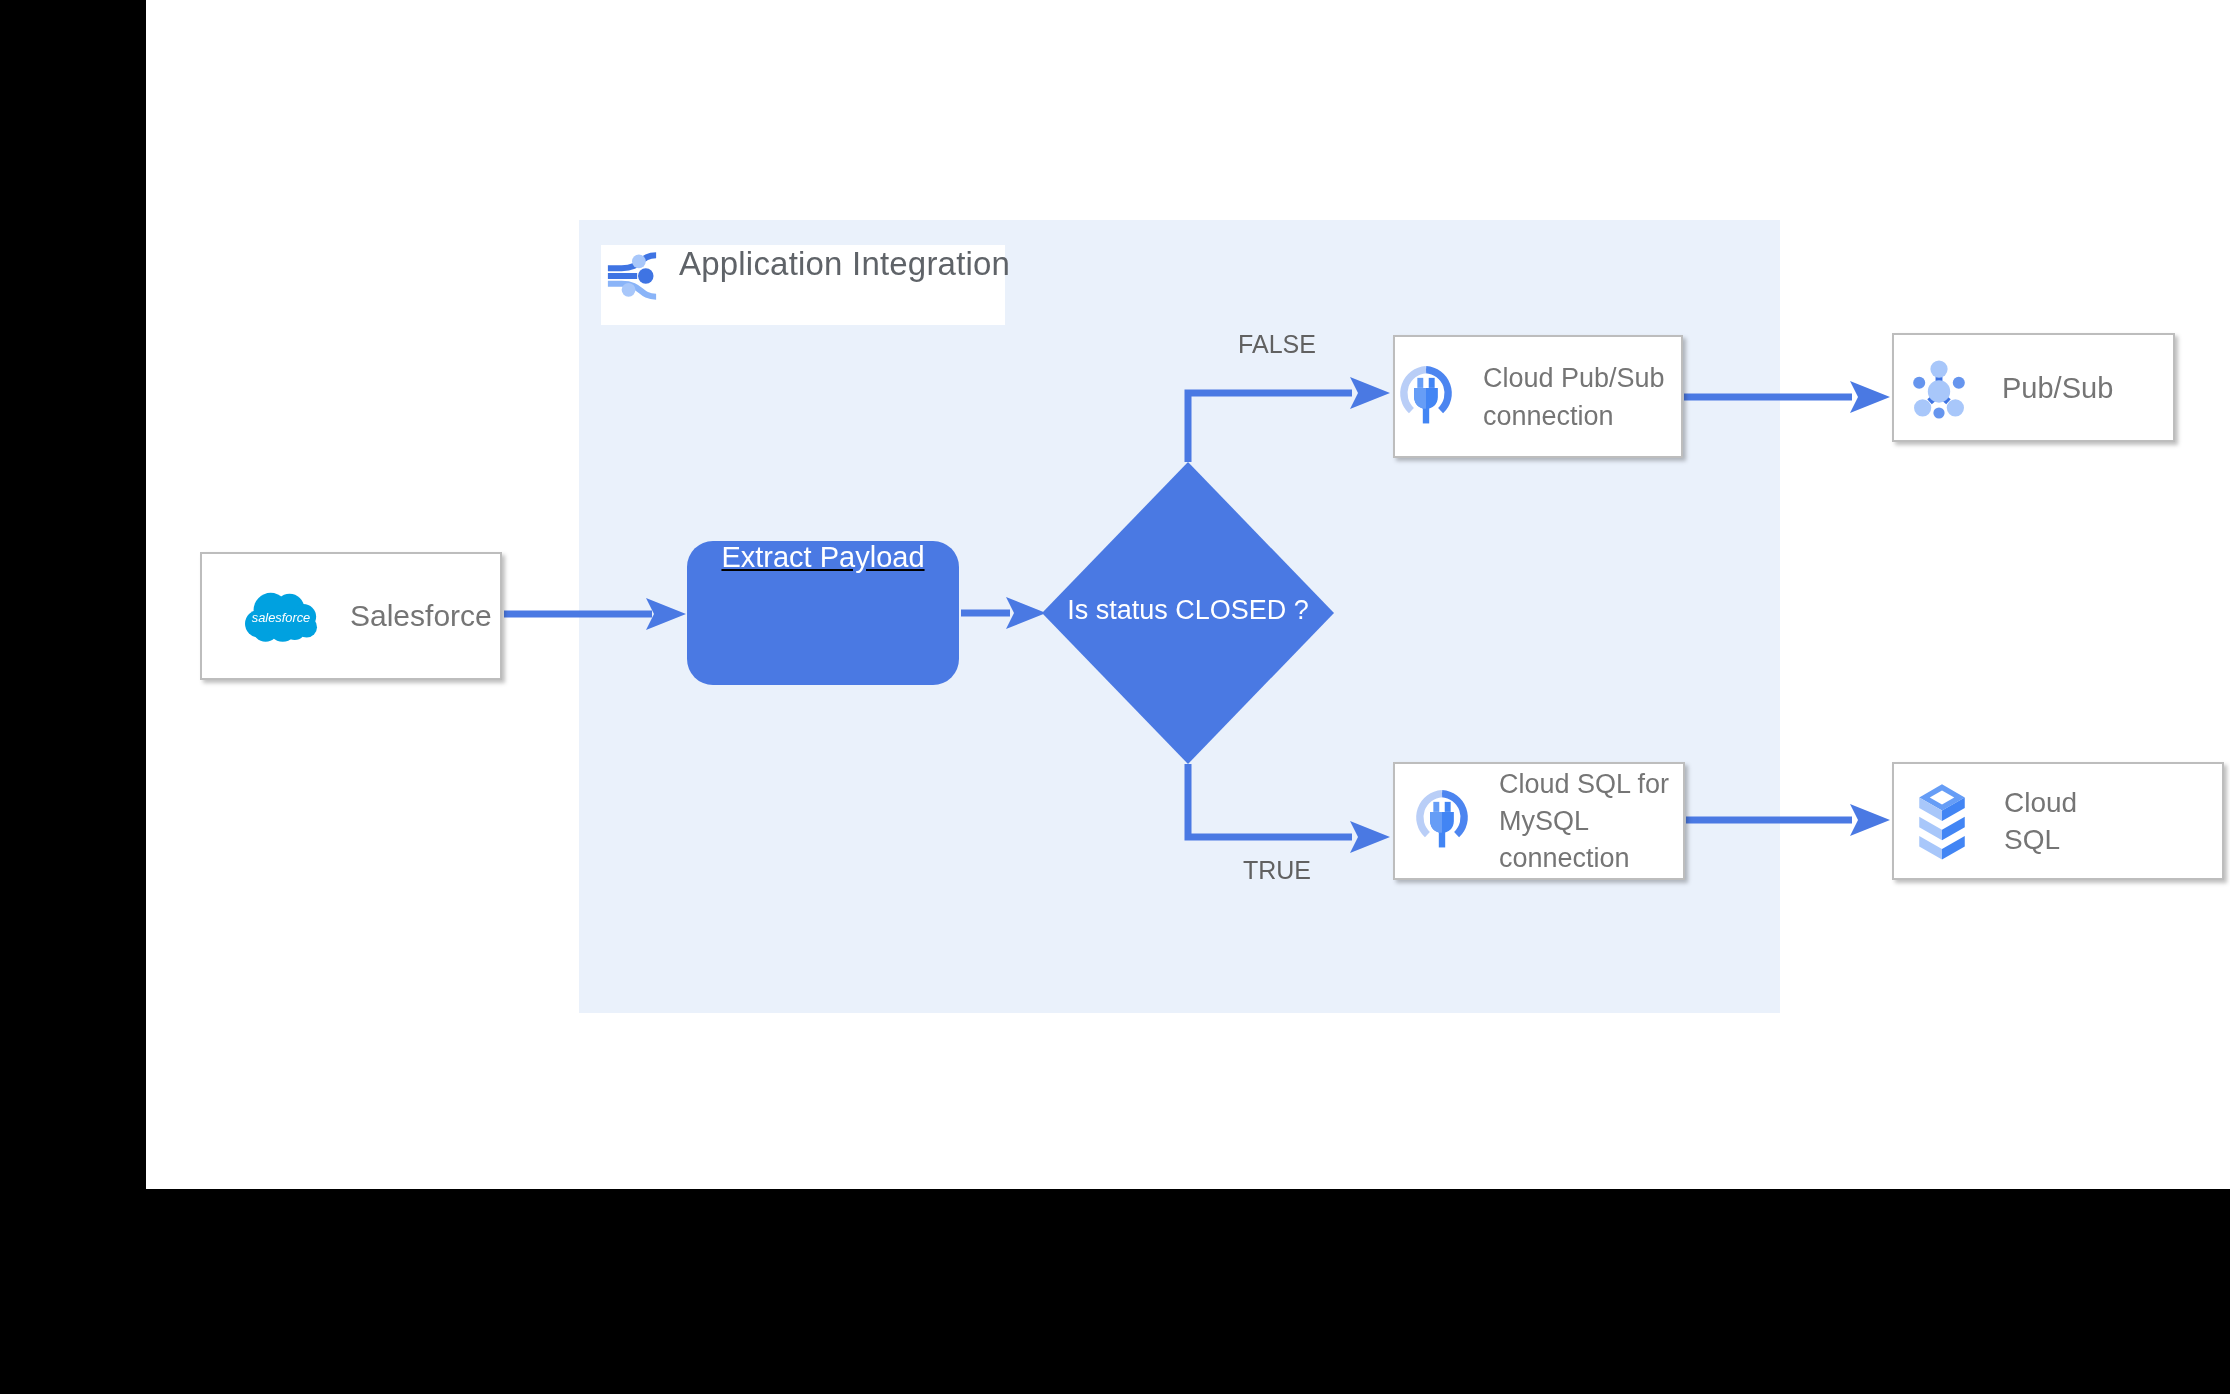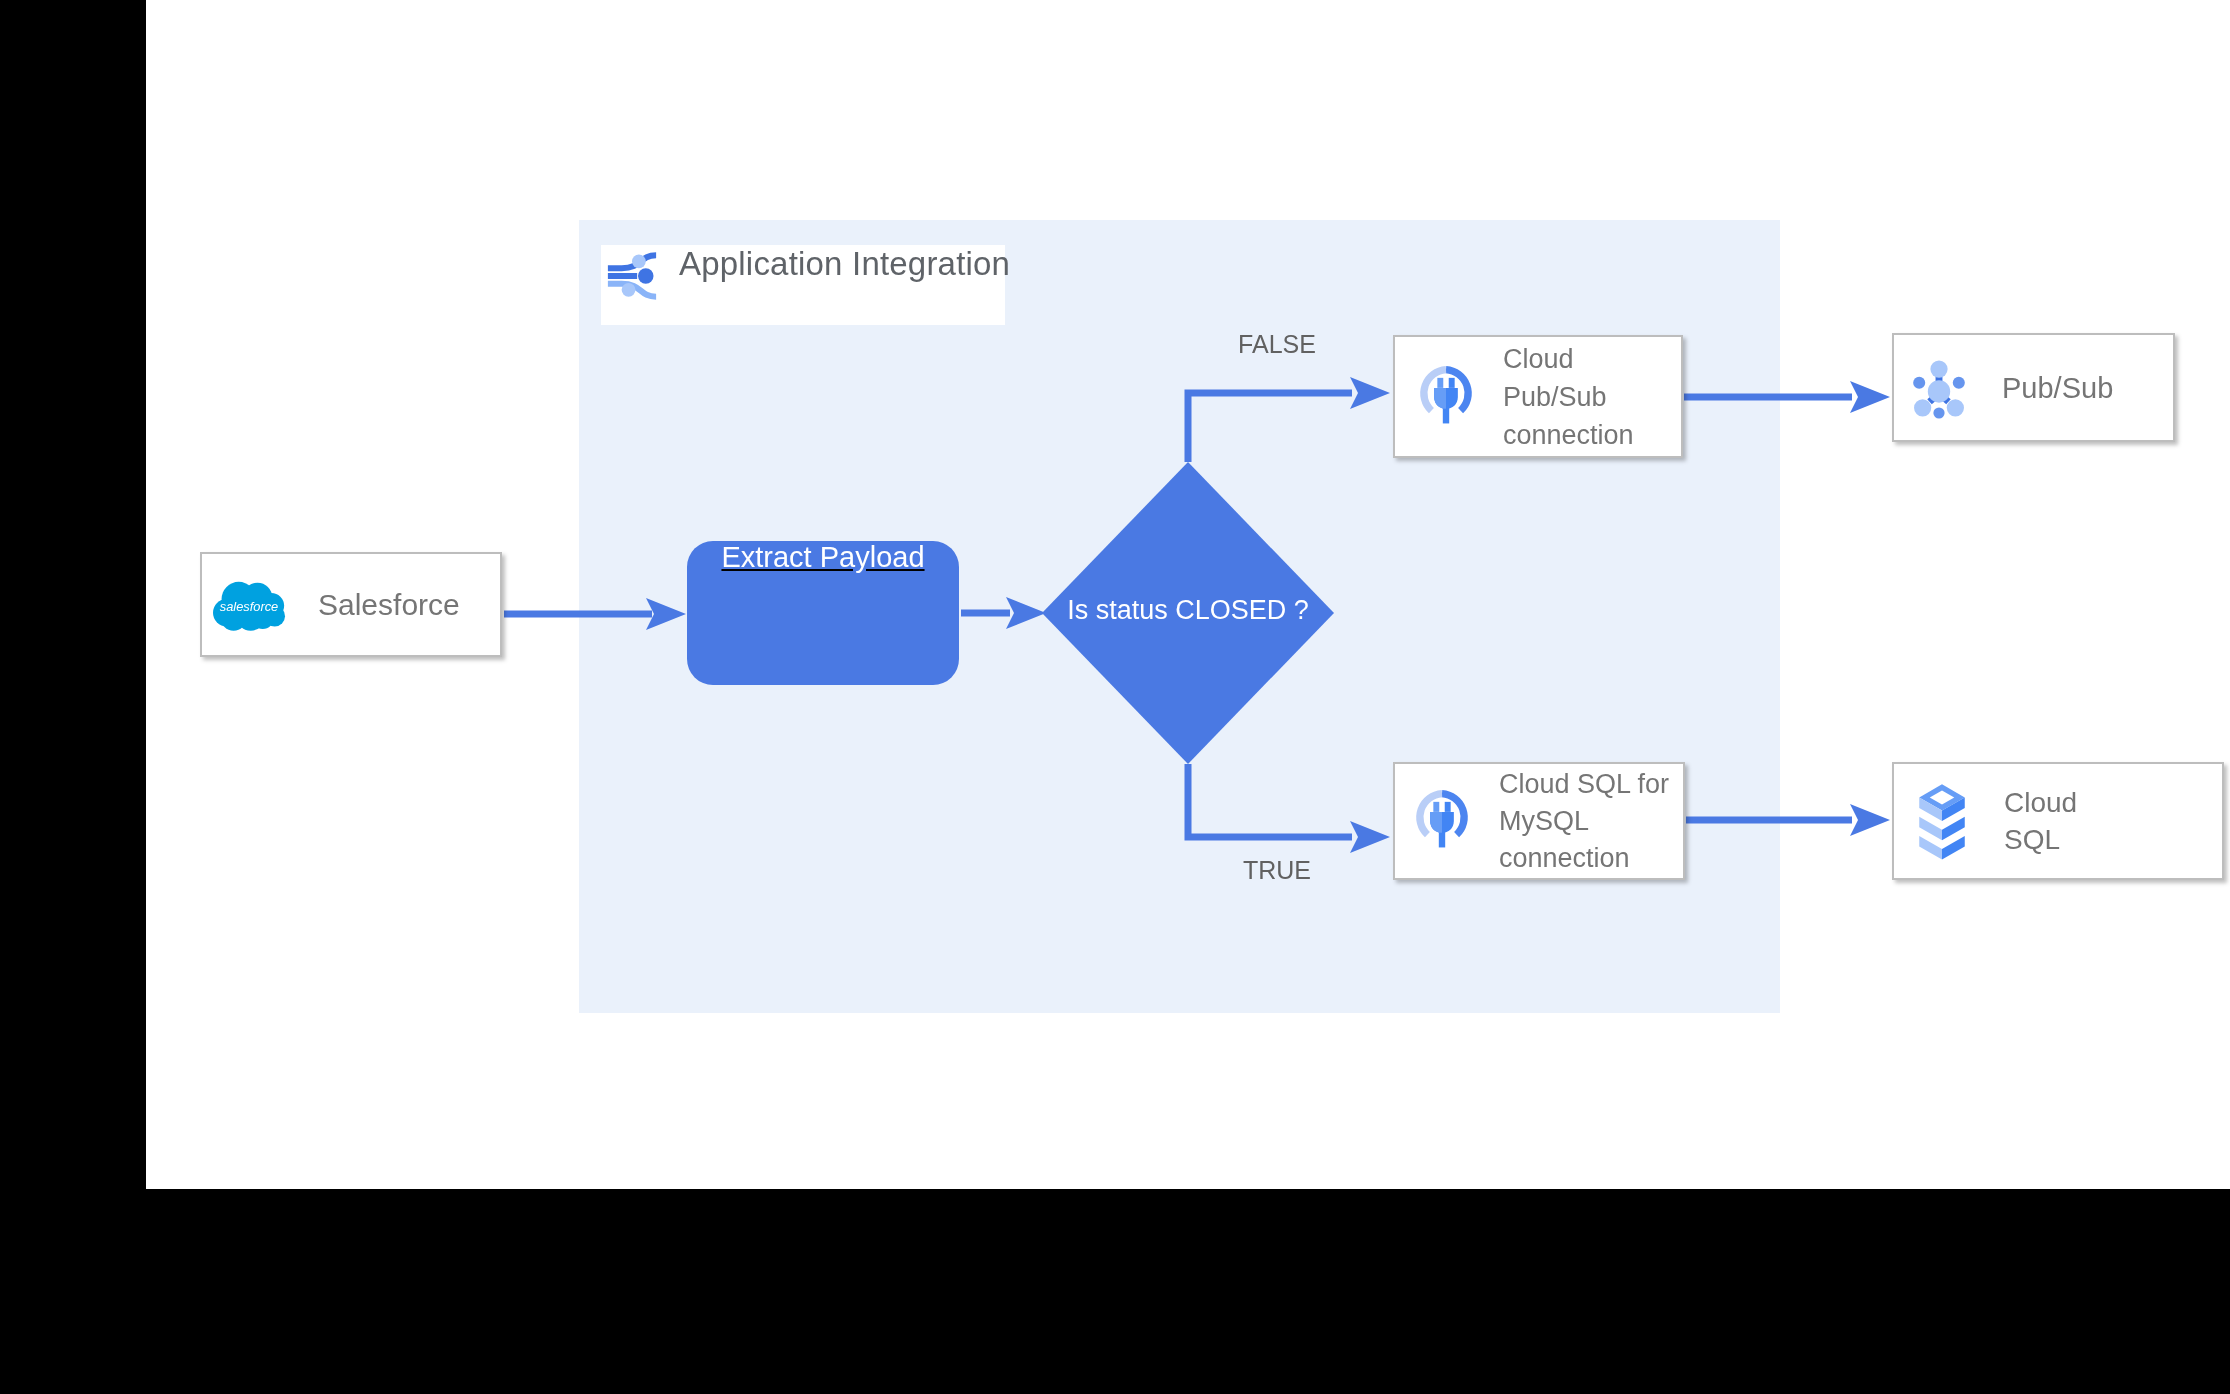--- a/index.html
+++ b/index.html
@@ -50,21 +50,21 @@
     border: 2px solid #BDBDBD;
     box-shadow: 3px 3px 4px rgba(0,0,0,0.25);
     display: flex;
     align-items: center;
   }
   .node-white .label {
     color: #757575;
     font-size: 28px;
     line-height: 38px;
   }
-  .node-salesforce { left: 200px; top: 552px; width: 302px; height: 105px; padding-left: 4px; gap: 26px; }
+  .node-salesforce { left: 200px; top: 552px; width: 302px; height: 128px; padding-left: 36px; gap: 26px; }
   .node-salesforce .label { font-size: 30px; }
   .node-extract {
     position: absolute;
     left: 687px; top: 541px;
     width: 272px; height: 144px;
     background: #4A79E3;
     border-radius: 26px;
     display: flex;
     justify-content: center;
     text-decoration: underline;
@@ -85,21 +85,21 @@
   }
   .branch-label {
     position: absolute;
     width: 140px;
     text-align: center;
     color: #616161;
     font-size: 25px;
   }
   .branch-false { left: 1207px; top: 330px; }
   .branch-true  { left: 1207px; top: 856px; }
-  .node-pubsub-conn { left: 1393px; top: 335px; width: 290px; height: 123px; padding-left: 20px; gap: 26px; }
+  .node-pubsub-conn { left: 1393px; top: 335px; width: 290px; height: 123px; padding-left: 0; gap: 26px; }
   .node-pubsub-conn .label { font-size: 27px; line-height: 38px; }
   .node-pubsub { left: 1892px; top: 333px; width: 283px; height: 109px; padding-left: 14px; gap: 32px; }
   .node-pubsub .label { font-size: 29px; }
   .node-sql-conn { left: 1393px; top: 762px; width: 292px; height: 118px; padding-left: 16px; gap: 26px; }
   .node-sql-conn .label { font-size: 27px; line-height: 37px; }
   .node-cloudsql { left: 1892px; top: 762px; width: 332px; height: 118px; padding-left: 20px; gap: 34px; }
   .node-cloudsql .label { font-size: 28px; line-height: 37px; }
   .icon-box { flex: 0 0 auto; display: flex; align-items: center; justify-content: center; }
 </style>
 </head>

